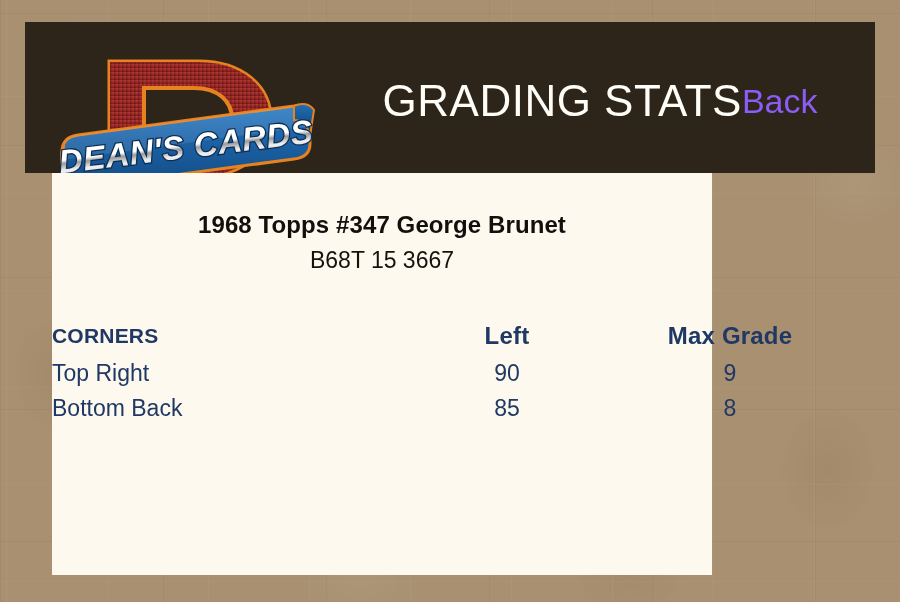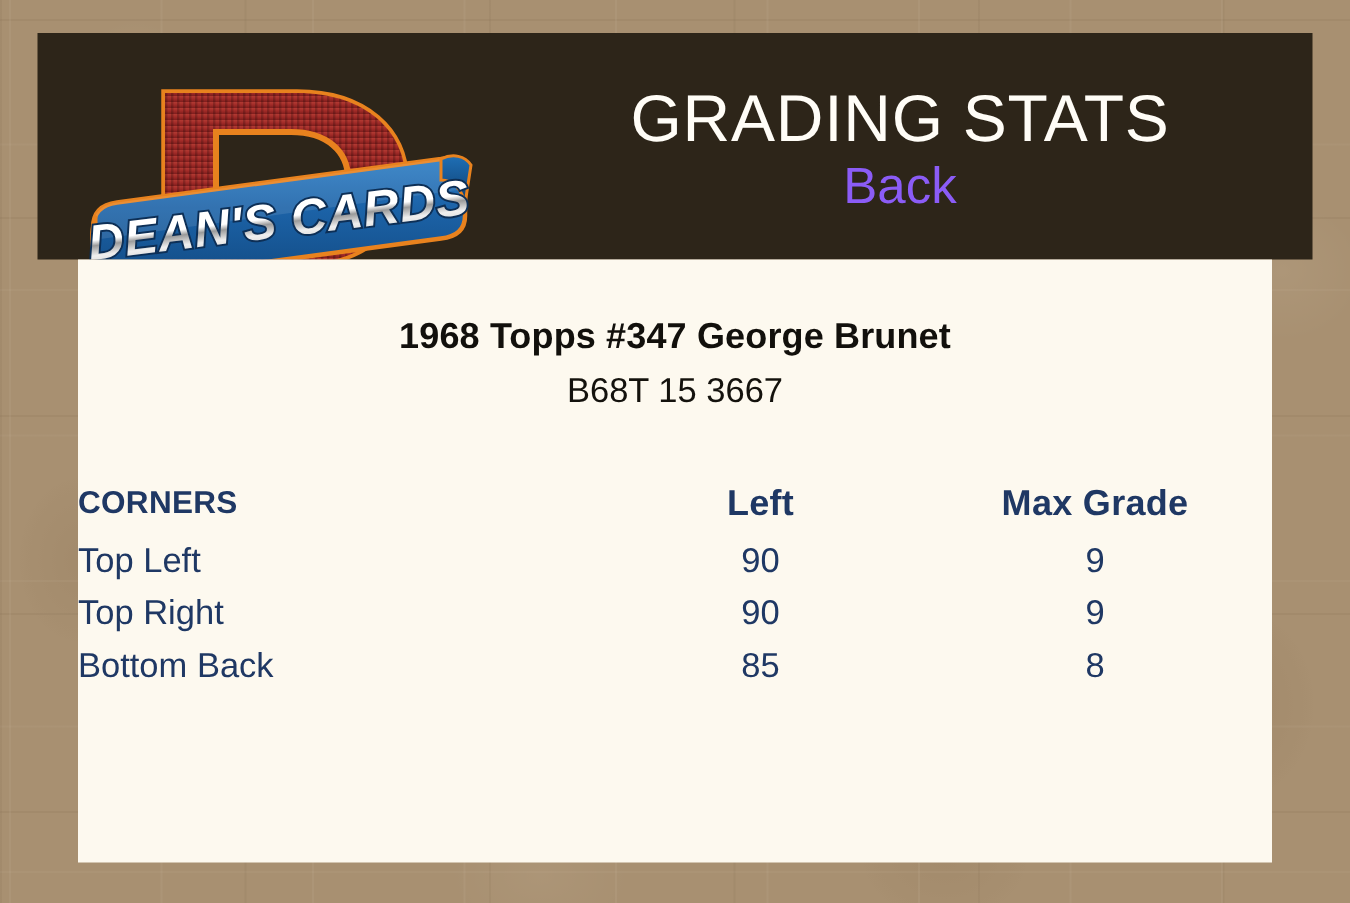--- a/index.html
+++ b/index.html
@@ -56,21 +56,21 @@
     overflow: hidden;
   }
 
   .header-titles {
     position: absolute;
     left: 300px;
     top: 0;
     width: 550px;
     height: 151px;
     display: flex;
-    flex-direction: column;
+    flex-direction: row;
     align-items: center;
     justify-content: center;
     padding-top: 8px;
     box-sizing: border-box;
   }
   .header-title {
     color: #fffdf7;
     font-size: 44px;
     line-height: 1.02;
     letter-spacing: 0.5px;
@@ -91,21 +91,21 @@
     width: 262px;
     height: 142px;
   }
   .logo-svg { display: block; width: 262px; height: 142px; }
 
   
   .panel {
     position: absolute;
     left: 52px;
     top: 173px;
-    width: 796px;
+    width: 660px;
     height: 402px;
     background: #fdf9ef;
   }
 
   .card-title {
     margin: 0;
     padding-top: 38px;
     text-align: center;
     font-size: 24px;
     font-weight: bold;
@@ -254,25 +254,20 @@
       </colgroup>
       <thead>
         <tr>
           <th class="th-section">CORNERS</th>
           <th class="th-col">Left</th>
           <th class="th-col">Max Grade</th>
         </tr>
       </thead>
       <tbody>
         <tr>
-          <td class="td-label">Top Left</td>
-          <td class="td-value">90</td>
-          <td class="td-max">9</td>
-        </tr>
-        <tr>
           <td class="td-label">Top Right</td>
           <td class="td-value">90</td>
           <td class="td-max">9</td>
         </tr>
         <tr>
           <td class="td-label">Bottom Back</td>
           <td class="td-value">85</td>
           <td class="td-max">8</td>
         </tr>
       </tbody>

